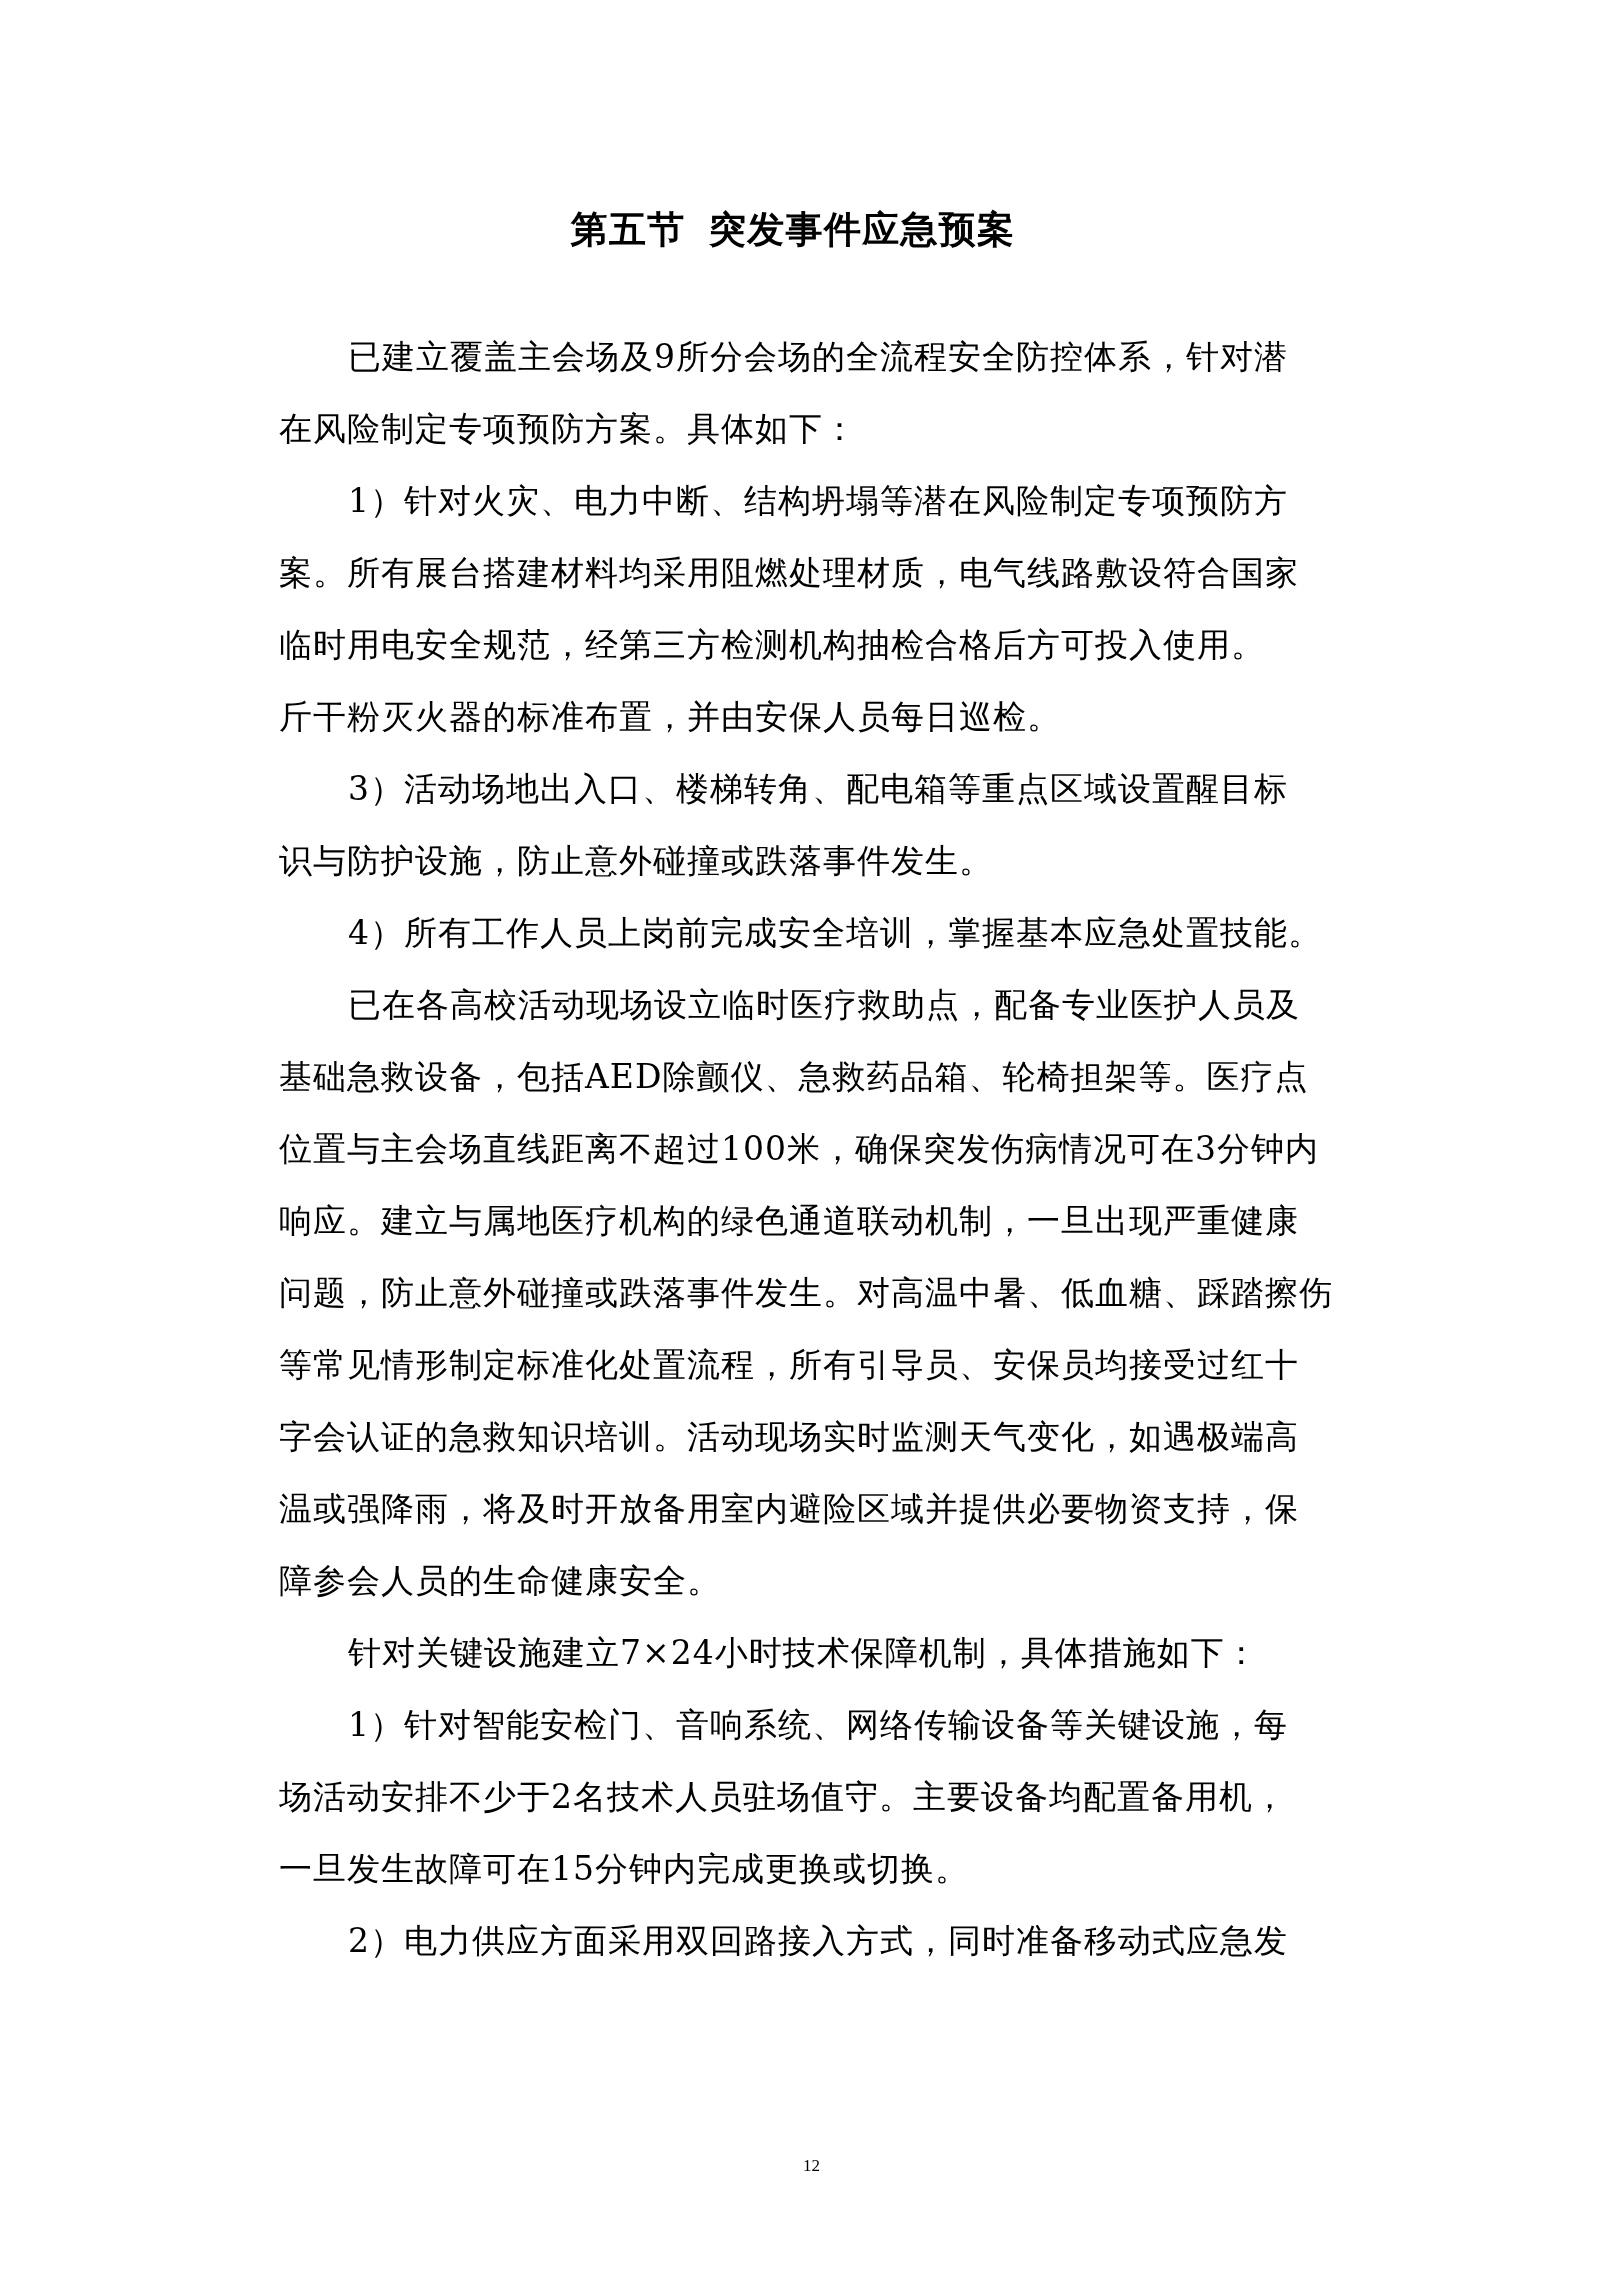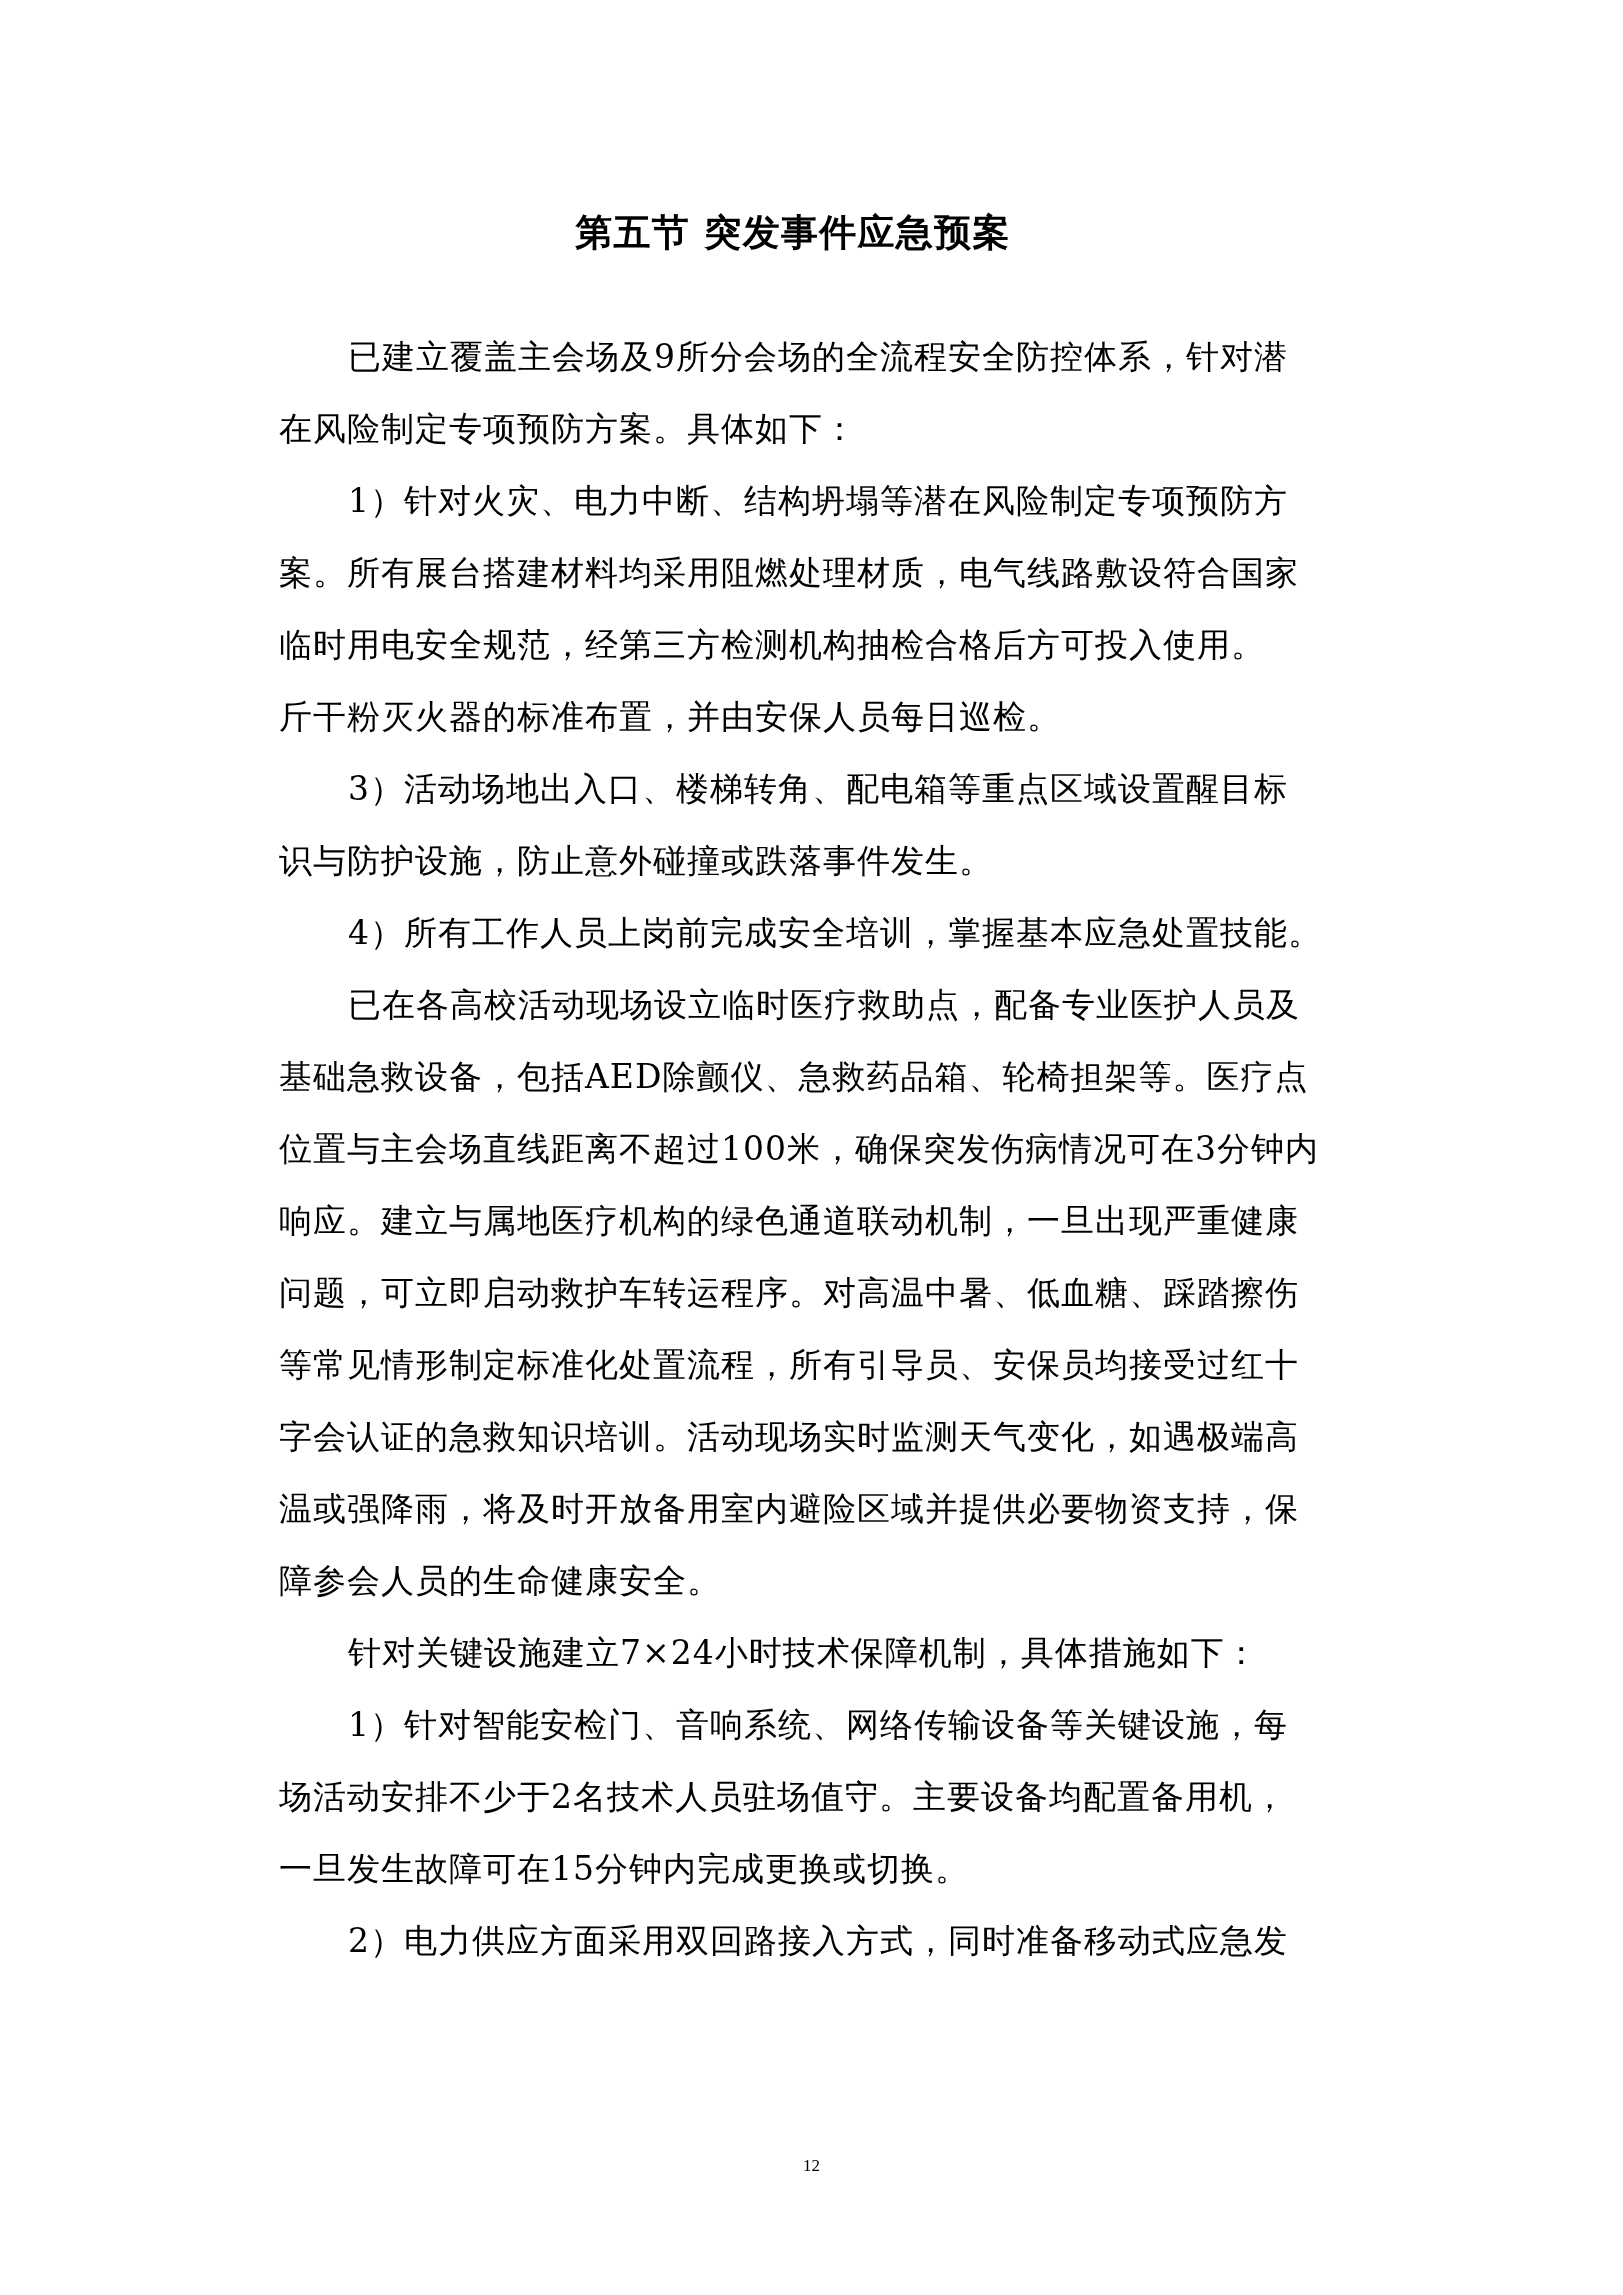--- a/index.html
+++ b/index.html
@@ -1,19 +1,19 @@
 <!DOCTYPE html>
 <html style="font-size:10.5px"><head>
 <meta charset="utf-8">
 <style>
   html, body { margin: 0; padding: 0; background: #ffffff; }
   body { width: 1623px; height: 2295px; position: relative; overflow: hidden;
          font-family: "DejaVu Serif", "Liberation Serif", serif; color: #000; }
   .title { position: absolute; left: 0; width: 1586px; top: 196px; text-align: center;
-           font-size: 37px; font-weight: bold; letter-spacing: 1.3px; line-height: 72px; }
+           font-size: 37px; font-weight: bold; letter-spacing: 1.3px; line-height: 72px; font-family: Liberation Mono, monospace; }
   .content { position: absolute; left: 243px; width: 1138px; top: 321px; }
   .line { font-size: 33px; line-height: 72px; height: 72px; white-space: nowrap;
           letter-spacing: 1px; margin-left: 36px; }
   .indent { padding-left: 69px; }
   .page-num { position: absolute; left: 0; width: 1623px; top: 2156px; text-align: center;
               font-size: 17px; font-family: "Liberation Serif", serif; }
 </style>
 </head>
 <body>
 
@@ -26,21 +26,21 @@
   <div class="line">案。所有展台搭建材料均采用阻燃处理材质，电气线路敷设符合国家</div>
   <div class="line">临时用电安全规范，经第三方检测机构抽检合格后方可投入使用。</div>
   <div class="line">斤干粉灭火器的标准布置，并由安保人员每日巡检。</div>
   <div class="line indent">3）活动场地出入口、楼梯转角、配电箱等重点区域设置醒目标</div>
   <div class="line">识与防护设施，防止意外碰撞或跌落事件发生。</div>
   <div class="line indent">4）所有工作人员上岗前完成安全培训，掌握基本应急处置技能。</div>
   <div class="line indent">已在各高校活动现场设立临时医疗救助点，配备专业医护人员及</div>
   <div class="line">基础急救设备，包括AED除颤仪、急救药品箱、轮椅担架等。医疗点</div>
   <div class="line">位置与主会场直线距离不超过100米，确保突发伤病情况可在3分钟内</div>
   <div class="line">响应。建立与属地医疗机构的绿色通道联动机制，一旦出现严重健康</div>
-  <div class="line">问题，可立即启动救护车转运程序。对高温中暑、低血糖、踩踏擦伤</div>
+  <div class="line">问题，防止意外碰撞或跌落事件发生。对高温中暑、低血糖、踩踏擦伤</div>
   <div class="line">等常见情形制定标准化处置流程，所有引导员、安保员均接受过红十</div>
   <div class="line">字会认证的急救知识培训。活动现场实时监测天气变化，如遇极端高</div>
   <div class="line">温或强降雨，将及时开放备用室内避险区域并提供必要物资支持，保</div>
   <div class="line">障参会人员的生命健康安全。</div>
   <div class="line indent">针对关键设施建立7×24小时技术保障机制，具体措施如下：</div>
   <div class="line indent">1）针对智能安检门、音响系统、网络传输设备等关键设施，每</div>
   <div class="line">场活动安排不少于2名技术人员驻场值守。主要设备均配置备用机，</div>
   <div class="line">一旦发生故障可在15分钟内完成更换或切换。</div>
   <div class="line indent">2）电力供应方面采用双回路接入方式，同时准备移动式应急发</div>
 </div>

